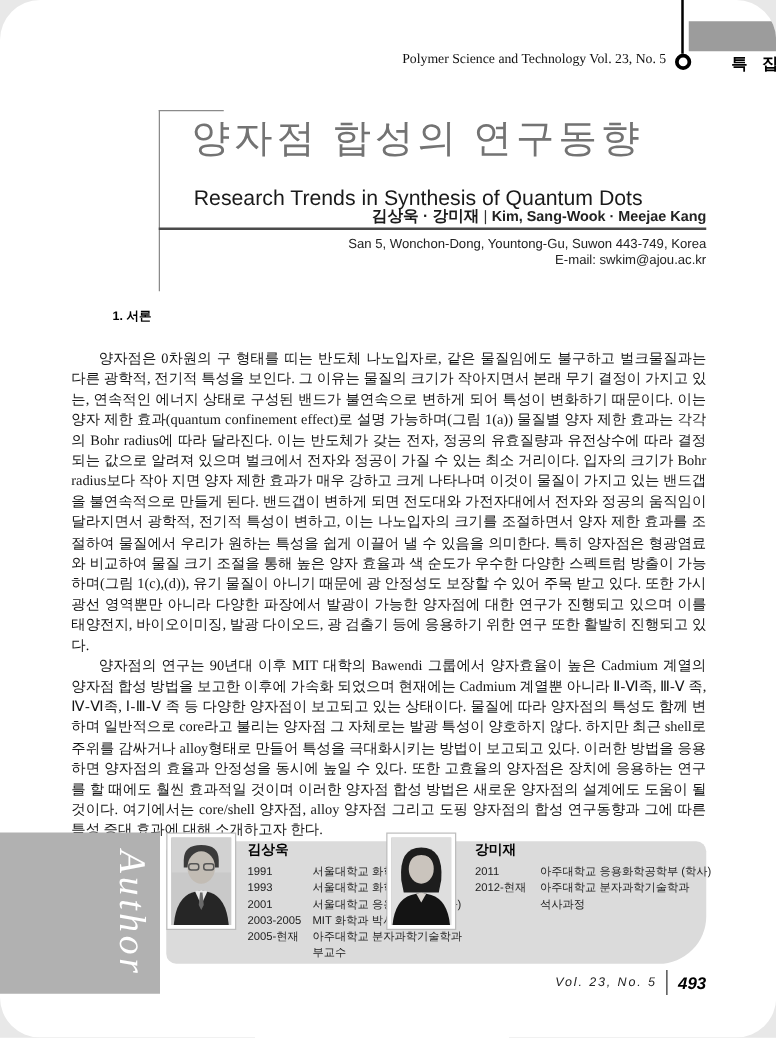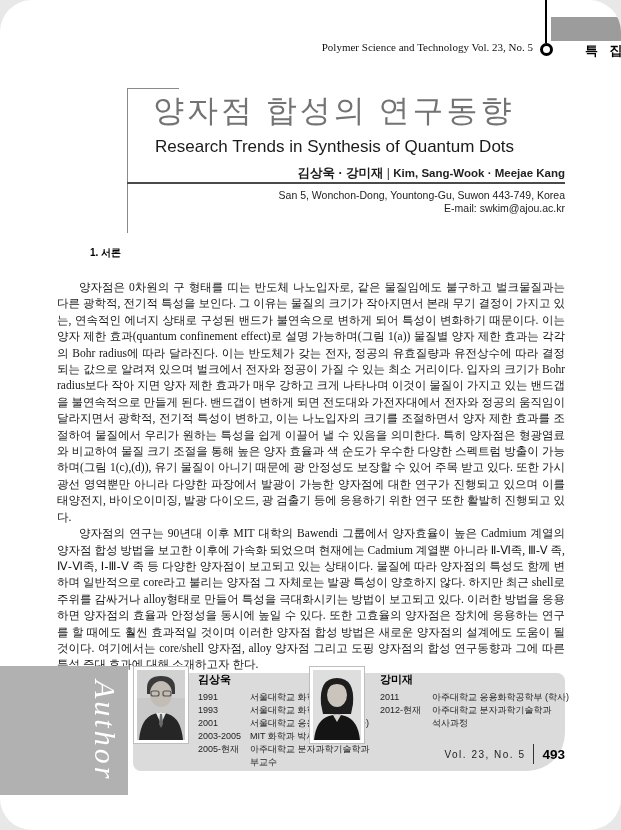--- a/index.html
+++ b/index.html
@@ -26,21 +26,21 @@
   .tab-rect{position:absolute;left:551px;top:17px;width:70px;height:24px;background:#9c9c9c;}
   
   .bracket-h{position:absolute;left:127px;top:88px;width:52px;height:1px;background:#8a8a8a;}
   .bracket-v{position:absolute;left:127px;top:88px;width:1px;height:145px;background:#8a8a8a;}
   .title-ko{
     position:absolute;left:153px;top:90px;margin:0;
     font-family:"Liberation Serif",serif;font-weight:500;font-size:31px;
     letter-spacing:3px;color:#737373;white-space:nowrap;
   }
   .title-en{
-    position:absolute;left:155px;top:137px;
+    position:absolute;left:155px;top:149px;
     font-size:17px;color:#1a1a1a;white-space:nowrap;
   }
   
   .byline-names{position:absolute;top:165px;right:56px;white-space:nowrap;font-size:12px;}
   .byline-names .ko{font-weight:bold;font-size:12.5px;}
   .byline-names .sep{font-weight:normal;color:#333;}
   .byline-names .en{font-weight:bold;font-size:11.5px;color:#222;}
   .byline-rule{position:absolute;left:127px;top:182px;width:438px;height:2px;background:#4a4a4a;}
   .affiliation{
     position:absolute;top:189px;right:56px;text-align:right;
@@ -81,22 +81,22 @@
   .photo-2{left:310px;top:667px;}
   .author-info{position:absolute;top:672px;}
   .author-info-1{left:198px;width:182px;}
   .author-info-2{left:380px;width:186px;}
   .author-name{font-size:11px;font-weight:bold;color:#000;margin-bottom:4px;}
   .history-row{display:flex;font-size:9px;line-height:13px;color:#222;white-space:nowrap;}
   .history-row .period{width:46px;flex:none;}
   .history-row .desc{margin-left:6px;}
   
   .footer{
-    position:absolute;top:742px;right:56px;height:24px;
-    display:flex;align-items:center;
+    position:absolute;top:774px;right:56px;height:24px;
+    display:flex;align-items:center;font-style:italic;
   }
   .footer .volume{font-size:10px;letter-spacing:1.5px;color:#222;}
   .footer .divider{width:1px;height:20px;background:#333;margin:0 8px;}
   .footer .pagenum{font-size:13.5px;font-weight:bold;color:#000;}
 </style>
 </head>
 <body>
 
 <div class="page">
 

